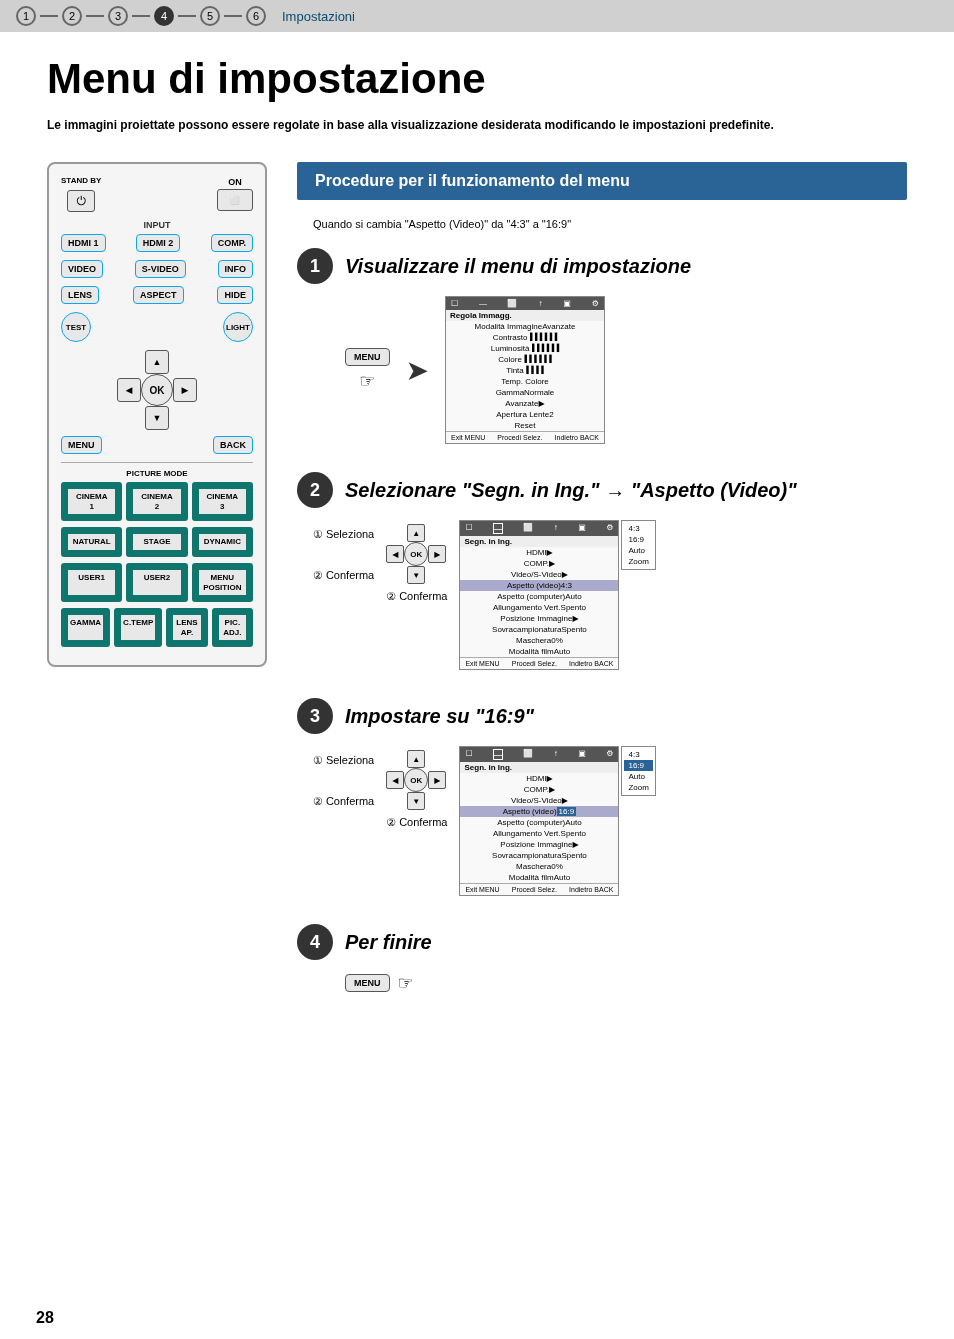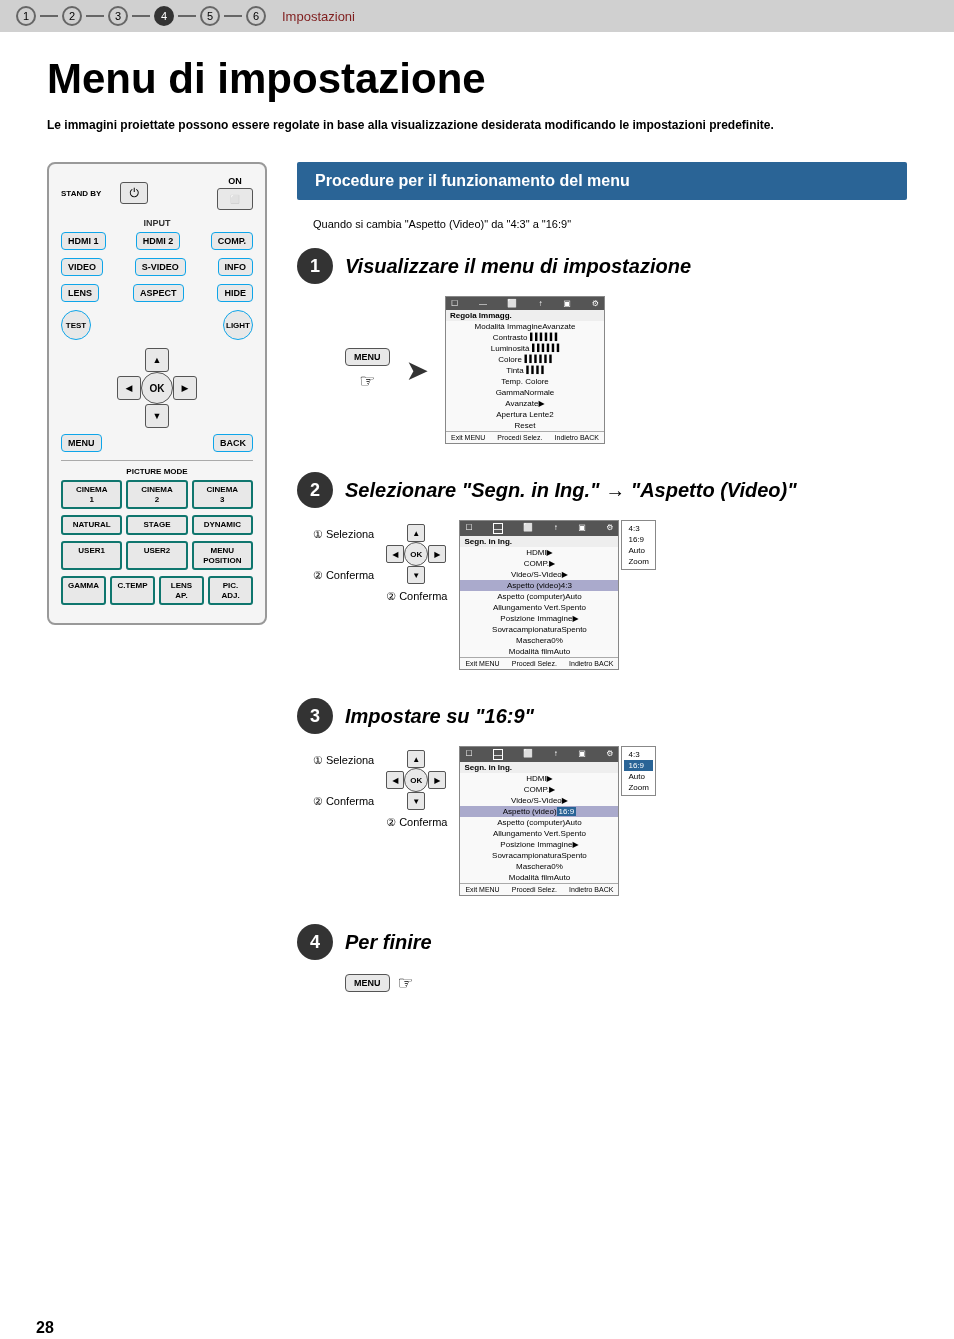--- a/index.html
+++ b/index.html
@@ -39,21 +39,21 @@
       color: #fff;
       border-color: #333;
     }
     .step-line {
       width: 18px; height: 2px;
       background: #666;
     }
     .breadcrumb-text {
       margin-left: 10px;
       font-size: 13px;
-      color: #7f1d1d;
+      color: #0c4a6e;
     }
 
     
     .main-content {
       padding: 24px 47px;
     }
 
     .page-title {
       font-size: 42px;
       font-weight: bold;
@@ -195,21 +195,21 @@
     }
 
     .remote-grid-3 {
       display: grid;
       grid-template-columns: repeat(3, 1fr);
       gap: 4px;
       margin-bottom: 6px;
     }
 
     .remote-grid-btn {
-      border: 2px solid #0f766e;
+      border: 7px solid #0f766e;
       border-radius: 3px;
       padding: 3px 2px;
       font-size: 8px;
       font-weight: bold;
       background: #e8e8e8;
       cursor: pointer;
       text-align: center;
       line-height: 1.2;
     }
 
@@ -281,21 +281,21 @@
       border-radius: 4px;
       padding: 3px 8px;
       font-size: 9px;
       font-weight: bold;
       background: #e8e8e8;
       display: inline-block;
     }
 
     .page-number {
       position: absolute;
-      bottom: 2px;
+      bottom: 12px;
       left: 36px;
       font-size: 16px;
       font-weight: bold;
     }
 
     
     .mini-dpad {
       position: relative;
       width: 60px; height: 60px;
       flex-shrink: 0;
@@ -399,21 +399,21 @@
 <div class="main-content">
 
   <h1 class="page-title">Menu di impostazione</h1>
   <p class="page-description">Le immagini proiettate possono essere regolate in base alla visualizzazione desiderata modificando le impostazioni predefinite.</p>
 
   <div class="two-col">
 
     <div class="remote-panel">
 
       <div class="power-standby">
-        <div style="display:flex;flex-direction:row;align-items:center;gap:19px;">
+        <div style="display:flex;flex-direction:column;align-items:center;gap:5px;">
           <span class="standby-label">STAND BY</span>
           <div class="power-btn">⏻</div>
         </div>
         <div style="display:flex;flex-direction:column;align-items:center;gap:2px;">
           <span class="on-label">ON</span>
           <div class="on-btn">⬜</div>
         </div>
       </div>
 
       <div class="remote-label">INPUT</div>

